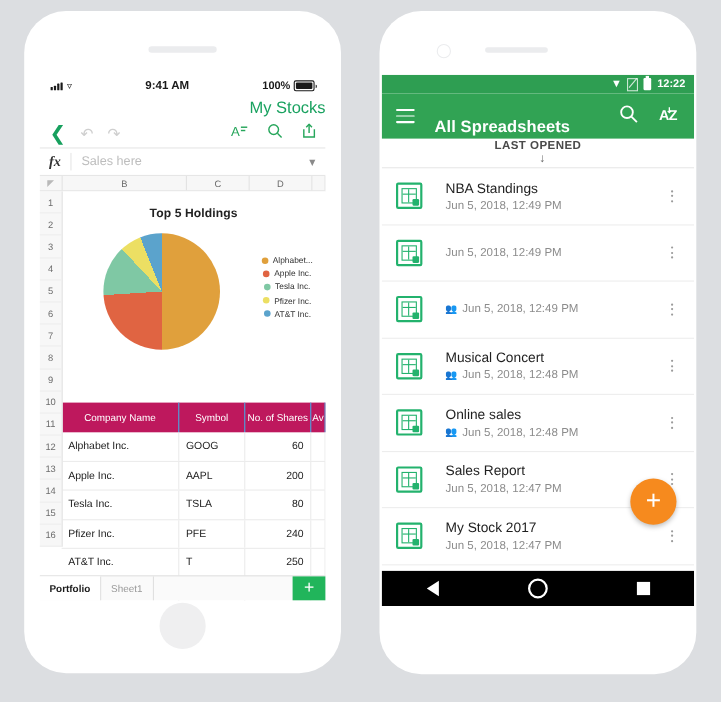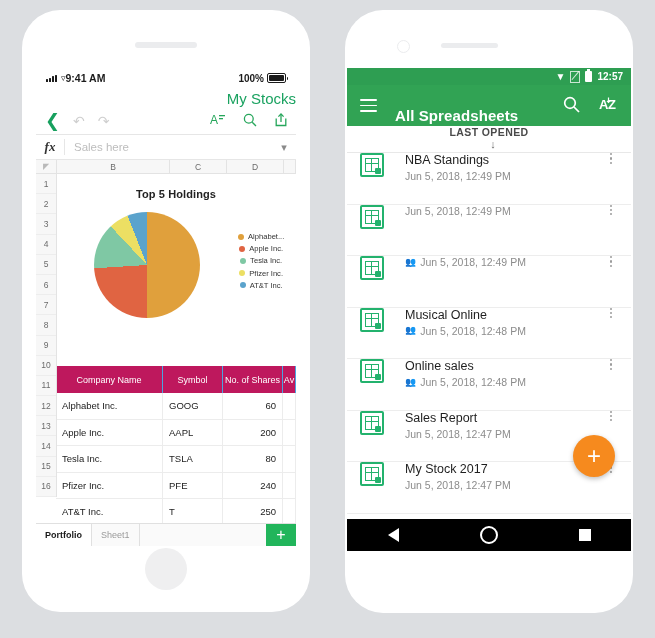--- a/index.html
+++ b/index.html
@@ -17,21 +17,21 @@
   .ios-screen{position:absolute;left:14px;top:58px;width:260px;height:478px;background:#fff;overflow:hidden;}
 
   .ios-status{height:20px;display:flex;align-items:center;padding:0 10px;font-size:10px;font-weight:bold;color:#1a1a1a;}
   .ios-status .sig{display:flex;align-items:flex-end;gap:1px;height:8px;}
   .ios-status .sig i{display:block;width:2px;background:#1a1a1a;border-radius:.5px;}
   .ios-status .sig i:nth-child(1){height:3px}
   .ios-status .sig i:nth-child(2){height:4.5px}
   .ios-status .sig i:nth-child(3){height:6px}
   .ios-status .sig i:nth-child(4){height:7.5px}
   .ios-status .wifi{margin-left:4px;font-size:9px;line-height:1;}
-  .ios-status .time{flex:1;text-align:left;font-size:10.5px;}
+  .ios-status .time{flex:1;text-align:center;font-size:10.5px;}
   .ios-status .batt-pct{font-size:10px;margin-right:3px;}
   .ios-status .batt{width:17px;height:8px;border:1px solid #1a1a1a;border-radius:2px;position:relative;}
   .ios-status .batt:after{content:"";position:absolute;right:-3px;top:2.5px;width:1.5px;height:3px;background:#1a1a1a;border-radius:0 1px 1px 0;}
   .ios-status .batt i{position:absolute;left:1px;top:1px;bottom:1px;right:1px;background:#1a1a1a;border-radius:1px;display:block;}
 
   .ios-doctitle{text-align:right;color:#1aa260;font-size:15px;padding:2px 0 1px;}
   .ios-toolbar{height:26px;display:flex;align-items:center;padding:0 9px;border-bottom:1px solid #e6e6e6;}
   .ios-toolbar .tb-left{display:flex;align-items:center;gap:13px;}
   .ios-toolbar .tb-right{margin-left:auto;display:flex;align-items:center;gap:18px;}
   .ic{display:inline-block;line-height:1;color:#26a65b;}
@@ -99,21 +99,21 @@
   .and-title{margin-left:18px;font-size:15px;font-weight:bold;letter-spacing:.1px;margin-top:20px;}
   .and-acts{margin-left:auto;display:flex;align-items:center;gap:19px;}
   .and-acts .g{font-size:16px;line-height:1;}
   .az{font-size:13px;font-weight:bold;position:relative;}
 
   .and-sorthdr{height:26px;display:flex;align-items:center;padding:0 13px;border-bottom:1px solid #e8e8e8;flex-direction:column;}
   .and-sorthdr .lbl{font-size:10.5px;color:#4a4a4a;letter-spacing:.4px;font-weight:bold;}
   .and-sorthdr .arr{margin-left:8px;font-size:11px;color:#6a6a6a;}
 
   .and-list{position:relative;}
-  .li{height:50.5px;display:flex;padding:0 13px;border-bottom:1px solid #ededed;}
+  .li{height:50.5px;display:flex;align-items:center;padding:0 13px;border-bottom:1px solid #ededed;}
   .sheet-ic{width:20px;height:20px;border:2px solid #23b26d;border-radius:2px;position:relative;background:#fff;flex:none;}
   .sheet-ic .grid{position:absolute;left:3px;top:3px;right:3px;bottom:3px;border:1.2px solid #23b26d;}
   .sheet-ic .grid:before{content:"";position:absolute;left:0;right:0;top:4px;height:1.2px;background:#23b26d;}
   .sheet-ic .grid:after{content:"";position:absolute;top:0;bottom:0;left:4.5px;width:1.2px;background:#23b26d;}
   .sheet-ic .corner{position:absolute;right:1px;bottom:1px;width:6px;height:6px;background:#23b26d;border-radius:1px;}
   .li-txt{margin-left:21px;flex:1;min-width:0;}
   .li-name{font-size:12.5px;color:#1f1f1f;margin-bottom:3px;}
   .li-sub{font-size:10.5px;color:#8c8c8c;display:flex;align-items:center;}
   .shared-ic{margin-right:4px;font-size:9px;color:#8c8c8c;line-height:1;}
   .kebab{width:14px;display:flex;flex-direction:column;align-items:center;gap:2.2px;flex:none;}
@@ -301,21 +301,21 @@
 <div class="phone" id="phone-android">
   <div class="and-cam"></div>
   <div class="and-speaker"></div>
 
   <div class="and-screen">
 
     <div class="and-status">
       <span class="and-wifi">▼</span>
       <span class="and-sim"></span>
       <span class="and-batt"></span>
-      <span>12:57</span>
+      <span>12:22</span>
     </div>
 
     <div class="and-appbar">
       <span class="hamb">
           <i></i>
           <i></i>
           <i></i>
         </span>
       <span class="and-title">All Spreadsheets</span>
       <span class="and-acts">
@@ -391,21 +391,21 @@
             <i></i>
             <i></i>
           </span>
         </div>
         <div class="li">
           <span class="sheet-ic">
             <span class="grid"></span>
             <span class="corner"></span>
           </span>
           <div class="li-txt">
-            <div class="li-name">Musical Online</div>
+            <div class="li-name">Musical Concert</div>
             <div class="li-sub">
               <span class="shared-ic">👥</span>
               <span>Jun 5, 2018, 12:48 PM</span>
             </div>
           </div>
           <span class="kebab">
             <i></i>
             <i></i>
             <i></i>
           </span>

